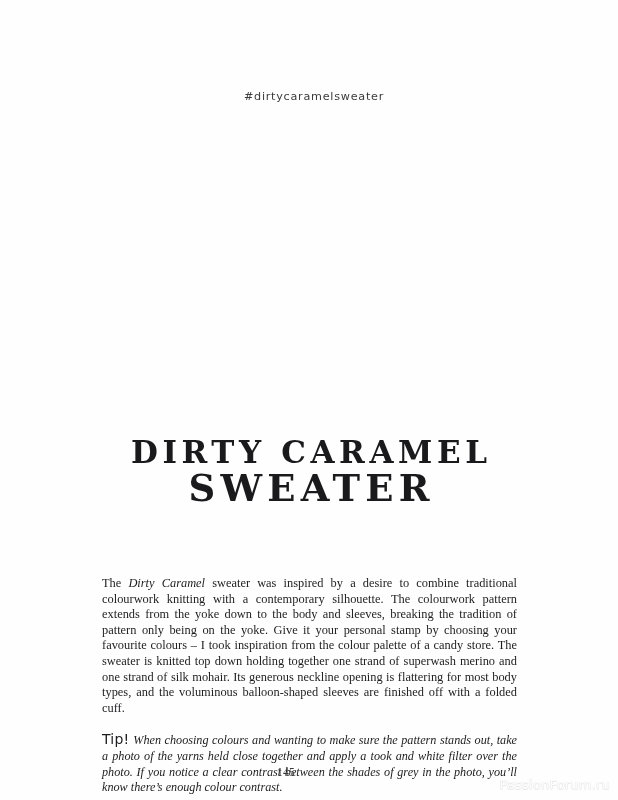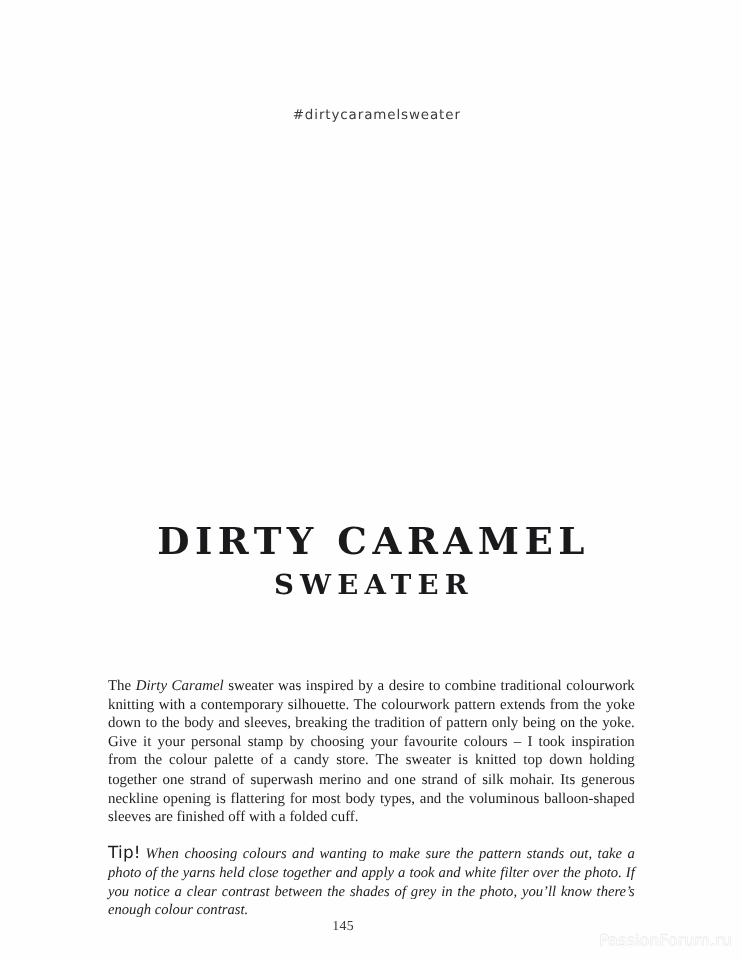--- a/index.html
+++ b/index.html
@@ -49,34 +49,34 @@
     font-family: "DejaVu Serif", "Liberation Serif", serif;
     font-weight: 700;
     color: #1a1a1c;
     font-size: 31px;
     line-height: 36px;
     letter-spacing: 4.6px;
     text-indent: 4.6px;
     white-space: nowrap;
   }
   .title-line.line-2 {
-    font-size: 23px;
+    font-size: 37px;
     letter-spacing: 5.2px;
     text-indent: 5.2px;
   }
 
   
   .copy {
     position: absolute;
     left: 86px;
     top: 560px;
     width: 447px;
   }
   .para {
-    margin: 4px;
+    margin: 16px;
     text-align: justify;
     text-justify: inter-word;
     font-size: 12.4px;
     line-height: 15.6px;
     color: #1d1d1f;
     hyphens: none;
   }
   .para em {
     font-style: italic;
   }

